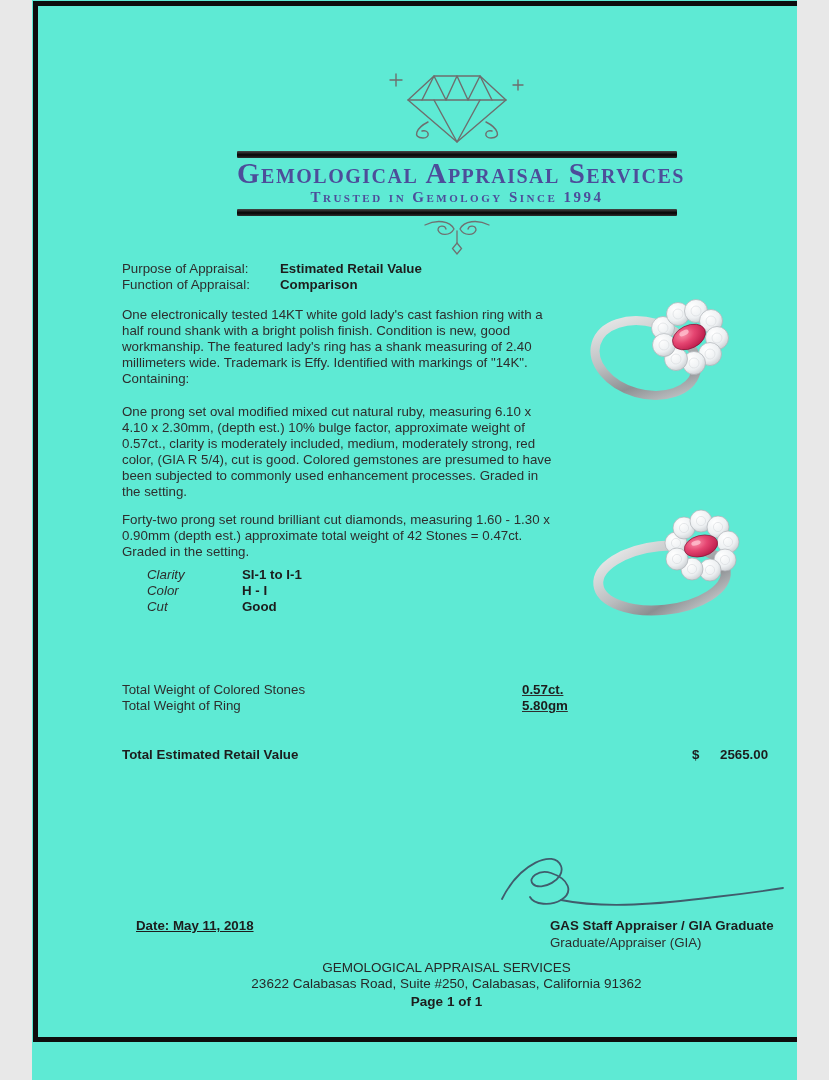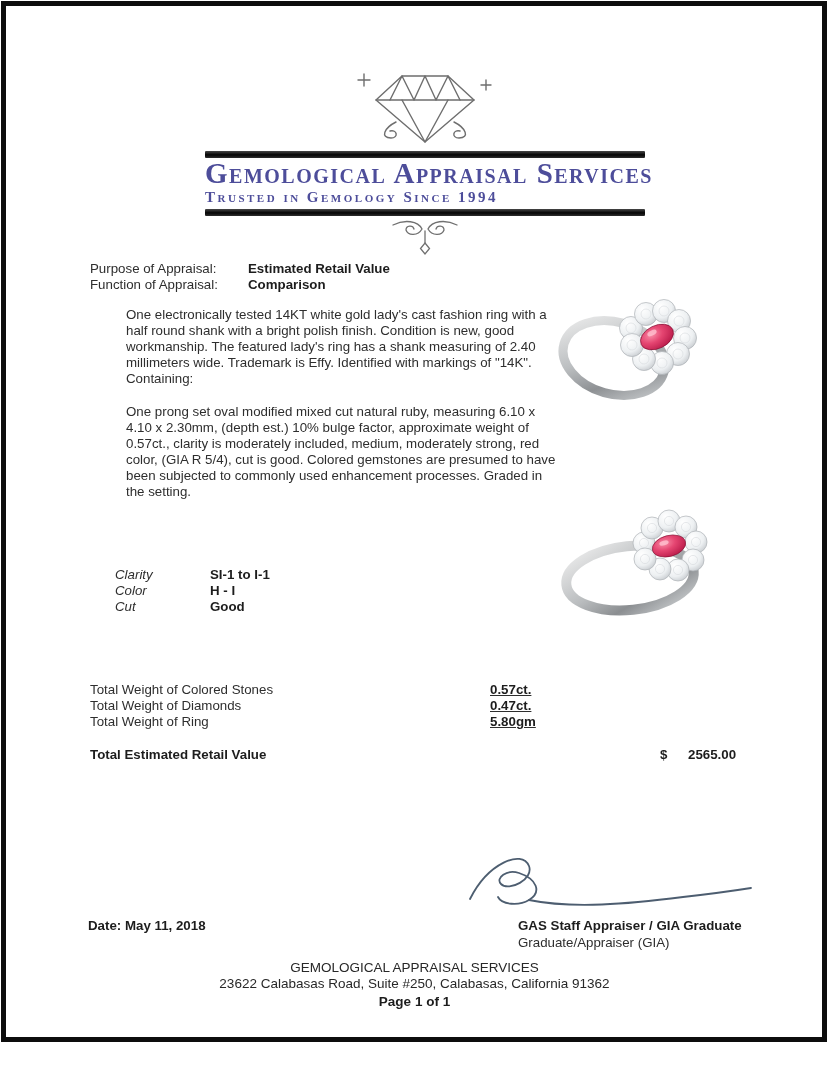--- a/index.html
+++ b/index.html
@@ -1,53 +1,53 @@
 <!DOCTYPE html>
 <html><head>
 <meta charset="utf-8">
 <style>
   * { margin:0; padding:0; box-sizing:border-box; }
   html,body { background:#e8e8e8; }
   body { font-family:"Liberation Sans", sans-serif; }
 
   .page {
-    position:relative; width:829px; height:1080px;
-    background:#ffffff; margin:0 auto; overflow:hidden;
+    position:relative; width:765px; height:1080px;
+    background:#5eead4; margin:0 auto; overflow:hidden;
   }
   .frame {
     position:absolute; left:1px; top:1px; width:826px; height:1041px;
     border:5px solid #0d0d0d;
   }
   .abs { position:absolute; }
 
   
   .logo-title {
     font-family:"Liberation Serif", serif; font-variant:small-caps;
     font-weight:600; font-size:29px; letter-spacing:1.5px;
     color:#4d4d9a; text-align:center; white-space:nowrap;
   }
   .logo-tagline {
     font-family:"Liberation Serif", serif; font-variant:small-caps;
     font-weight:600; font-size:15px; letter-spacing:2.5px;
-    color:#4d4d9a; text-align:left; white-space:nowrap;
+    color:#4d4d9a; text-align:center; white-space:nowrap;
   }
   .bar {
     background:linear-gradient(#474747,#050505 55%,#2e2e2e);
     height:7px; border-radius:1px;
   }
 
   
   .body-text { font-size:13.3px; line-height:15.9px; color:#2e2e2e; }
   .b { font-weight:bold; color:#1d1d1d; }
   .i { }
   .lbl  { display:inline-block; width:158px; }
   .glbl { display:inline-block; width:95px;font-style:italic; }
   .tlbl { display:inline-block; width:400px; }
   .grade-row, .total-row { line-height:16px; }
-  .para { width:430px;margin-left:36px; }
+  .para { width:430px; }
 
   .footer { text-align:center; font-size:13.5px; line-height:16px; color:#282828; }
 </style>
 </head>
 <body>
 
 <div class="page">
   <div class="frame"></div>
 
   <svg class="abs" style="left:350px; top:68px;" width="150" height="82" viewBox="0 0 150 82">
@@ -81,20 +81,21 @@
 
   <div class="abs body-text" style="left:90px; top:261px;">
     <span class="lbl">Purpose of Appraisal:</span><span class="b">Estimated Retail Value</span>
   </div>
   <div class="abs body-text" style="left:90px; top:277px;">
     <span class="lbl">Function of Appraisal:</span><span class="b">Comparison</span>
   </div>
 
   <div class="abs body-text para" style="left:90px; top:307px;">One electronically tested 14KT white gold lady's cast fashion ring with a half round shank with a bright polish finish. Condition is new, good workmanship. The featured lady's ring has a shank measuring of 2.40 millimeters wide. Trademark is Effy. Identified with markings of "14K".  Containing:</div>
   <div class="abs body-text para" style="left:90px; top:404px;">One prong set oval modified mixed cut natural ruby, measuring 6.10 x 4.10 x 2.30mm, (depth est.) 10% bulge factor, approximate weight of 0.57ct., clarity is moderately included, medium, moderately strong, red color, (GIA R 5/4), cut is good. Colored gemstones are presumed to have been subjected to commonly used enhancement processes. Graded in the setting.</div>
+  <div class="abs body-text para" style="left:90px; top:512px;">Forty-two prong set round brilliant cut diamonds, measuring 1.60 - 1.30 x 0.90mm (depth est.) approximate total weight of 42 Stones = 0.47ct. Graded in the setting.</div>
 
   <svg class="abs" style="left:552px; top:292px;" width="170" height="112" viewBox="0 0 170 112">
     <defs>
       <linearGradient id="bg1" x1="0" y1="0" x2="1" y2="1">
         <stop offset="0" stop-color="#f0f0f0"></stop>
           <stop offset=".45" stop-color="#bcbfc1"></stop>
         <stop offset=".7" stop-color="#8e9194"></stop>
           <stop offset="1" stop-color="#d2d5d7"></stop>
       </linearGradient>
       <radialGradient id="dg1" cx=".35" cy=".3" r=".9">
@@ -195,39 +196,36 @@
     <div class="grade-row">
       <span class="glbl">Cut</span><span class="b">Good</span>
     </div>
   </div>
 
   <div class="abs body-text" style="left:90px; top:682px;text-decoration:underline;">
     <div class="total-row">
       <span class="tlbl">Total Weight of Colored Stones</span><span class="b">0.57ct.</span>
     </div>
     <div class="total-row">
-      <span class="tlbl">Total Weight of Diamonds</span><span class="b">0.47ct.</span>
-    </div>
-    <div class="total-row">
       <span class="tlbl">Total Weight of Ring</span><span class="b">5.80gm</span>
     </div>
   </div>
 
   <div class="abs body-text b" style="left:90px; top:747px;">Total Estimated Retail Value</div>
   <div class="abs body-text b" style="left:660px; top:747px;">$</div>
   <div class="abs body-text b" style="left:688px; top:747px;">2565.00</div>
 
   <svg class="abs" style="left:448px; top:845px;" width="315" height="75" viewBox="0 0 315 75">
     <g fill="none" stroke="#3e5064" stroke-width="1.8" stroke-linecap="round" opacity=".92">
       <path d="M22 54 C 40 18, 74 4, 81 21 C 86 34, 61 47, 53 39 C 47 33, 59 24, 71 28 C 89 34, 94 47, 81 55 C 71 61, 54 60, 50 52"></path>
       <path d="M81 55 C 125 64, 180 59, 235 52 C 262 49, 284 46, 303 43"></path>
     </g>
   </svg>
 
-  <div class="abs body-text b" style="left:88px; top:918px;">Date: May 11, 2018</div>
+  <div class="abs body-text b" style="left:104px; top:918px;text-decoration:underline;">Date: May 11, 2018</div>
 
   <div class="abs body-text b" style="left:518px; top:918px;">GAS Staff Appraiser / GIA Graduate</div>
   <div class="abs body-text i" style="left:518px; top:935px;">Graduate/Appraiser (GIA)</div>
 
   <div class="abs footer" style="left:0; top:960px; width:829px;">
     <div>GEMOLOGICAL APPRAISAL SERVICES</div>
     <div>23622 Calabasas Road, Suite #250, Calabasas, California 91362</div>
     <div class="b" style="margin-top:2px;">Page 1 of 1</div>
   </div>
 </div>

